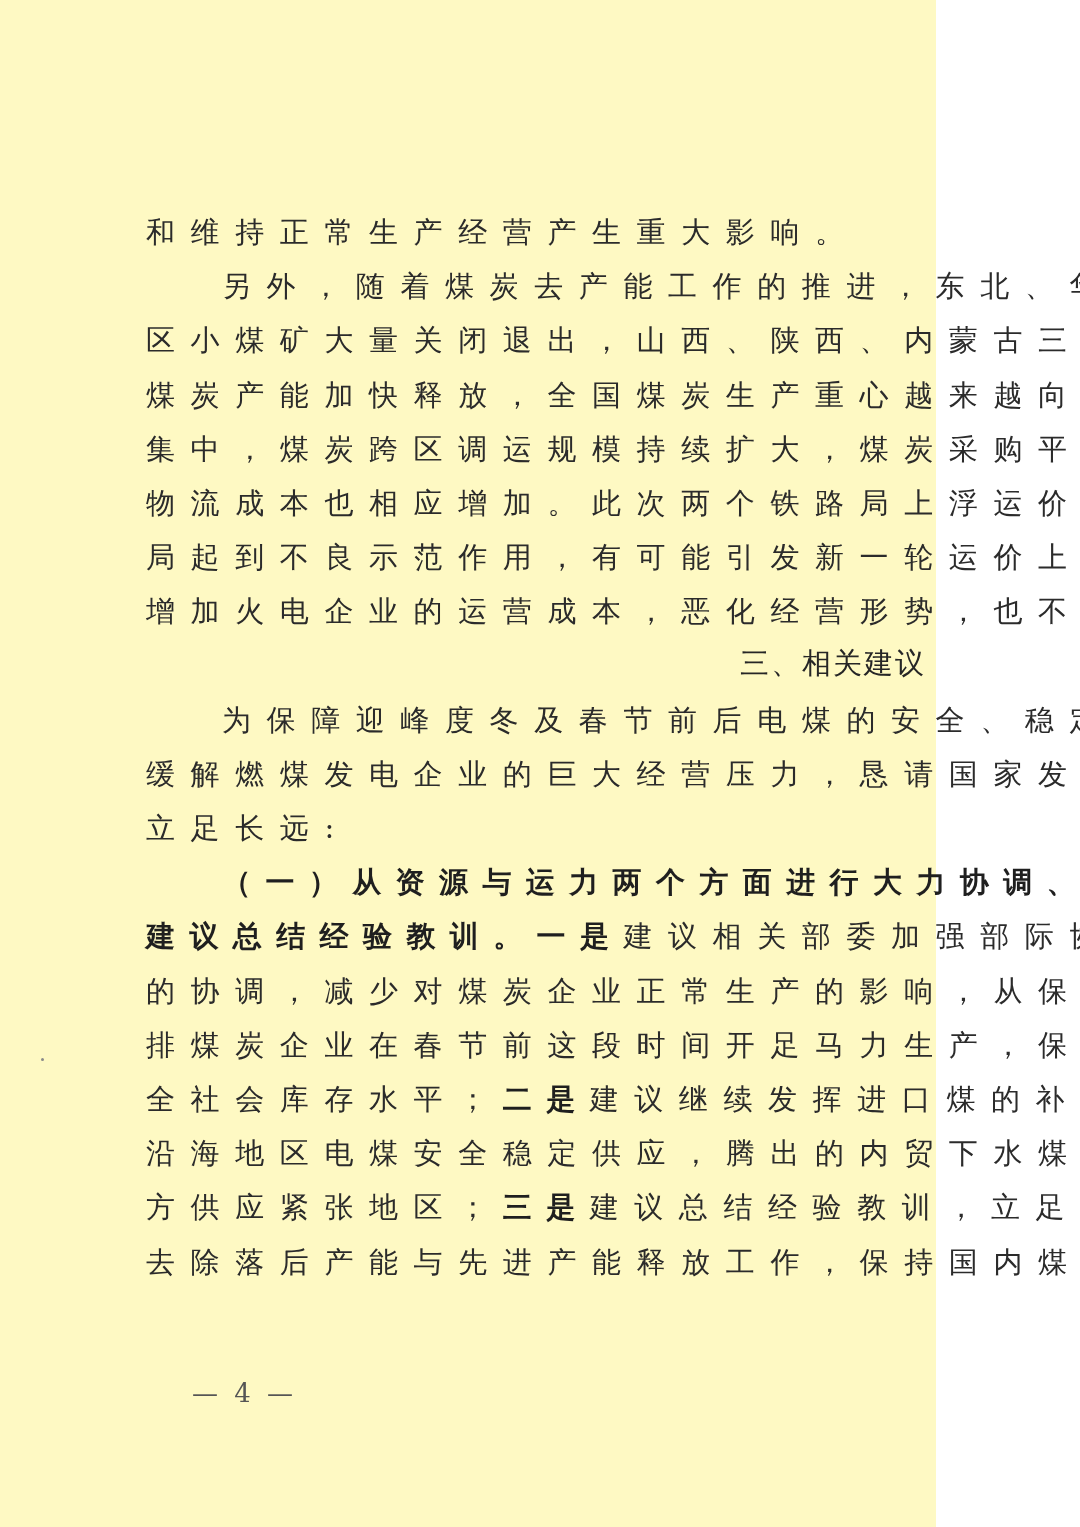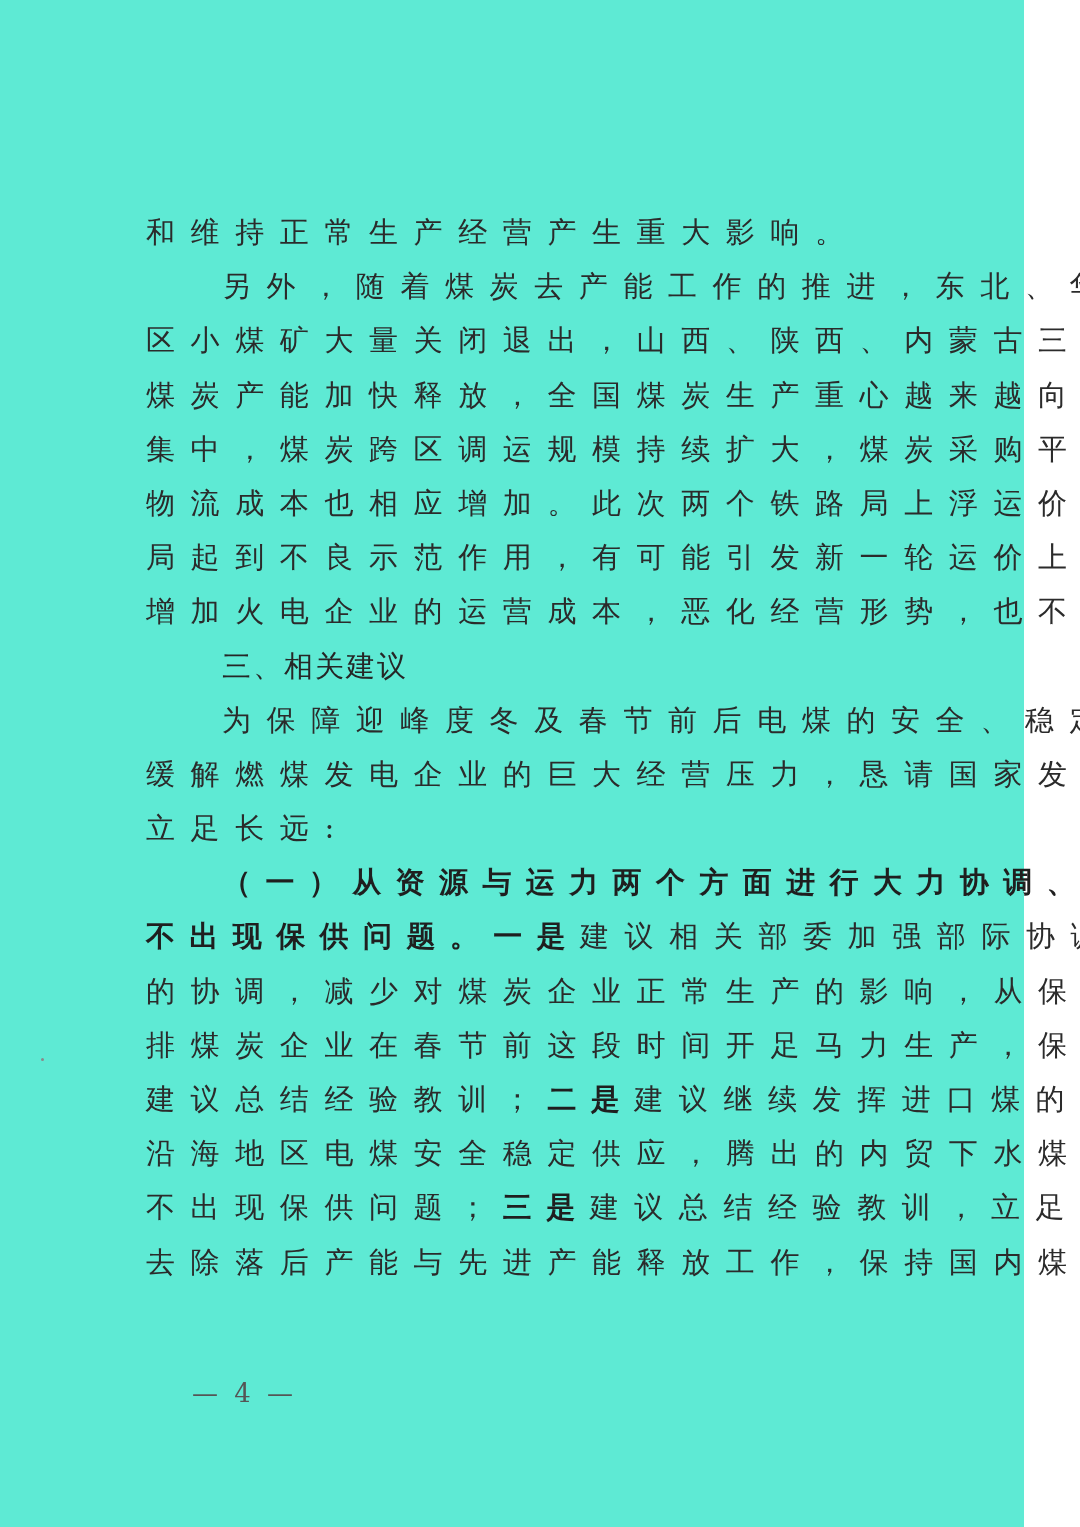--- a/index.html
+++ b/index.html
@@ -11,46 +11,47 @@
       width: 1080px;
       height: 1527px;
       position: relative;
       overflow: hidden;
       font-family: "DejaVu Serif", "Liberation Serif", serif;
       color: #2a2a2a;
     }
     .page {
       position: absolute;
       left: 0; top: 0;
-      width: 1024px;
+      width: 936px;
       height: 1527px;
-      background: #5eead4;
+      background: #fef9c3;
     }
     .body-text {
       position: absolute;
       left: 146px;
       top: 205px;
       width: 780px;
     }
     .line {
       height: 54.2px;
       line-height: 54.2px;
       font-size: 29px;
       letter-spacing: 15.6px;
       white-space: nowrap;
       color: #2b2b2b;
     }
     .indent {
       padding-left: 76px;
     }
     .heading {
-      font-family: Liberation Sans, sans-serif;
+      font-family: Liberation Mono, monospace;
       letter-spacing: 2px;
       font-size: 29px;
       color: #262626;
+      text-align: right;
     }
     .bold {
       font-weight: bold;
       font-family: "DejaVu Sans", "Liberation Sans", sans-serif;
       color: #1f1f1f;
       letter-spacing: 14.4px;
     }
     .footer {
       position: absolute;
       left: 192px;
@@ -91,28 +92,28 @@
     <div class="line indent heading">三、相关建议</div>
 
     <div class="line indent">为保障迎峰度冬及春节前后电煤的安全、稳定、有序供应，</div>
     <div class="line">缓解燃煤发电企业的巨大经营压力，恳请国家发改委大力协调</div>
     <div class="line">立足长远:</div>
 
     <div class="line indent">
       <span class="bold">（一）从资源与运力两个方面进行大力协调、支持，确保</span>
     </div>
     <div class="line">
-      <span class="bold">不出现保供问题。</span><span class="bold">一是</span><span>建议相关部委加强部际协调及地方政府</span>
+      <span class="bold">建议总结经验教训。</span><span class="bold">一是</span><span>建议相关部委加强部际协调及地方政府</span>
     </div>
     <div class="line">的协调，减少对煤炭企业正常生产的影响，从保民生的角度安</div>
     <div class="line">排煤炭企业在春节前这段时间开足马力生产，保障供应，提高</div>
     <div class="line">
-      <span>建议总结经验教训；</span><span class="bold">二是</span><span>建议继续发挥进口煤的补充作用，确保</span>
+      <span>全社会库存水平；</span><span class="bold">二是</span><span>建议继续发挥进口煤的补充作用，确保</span>
     </div>
     <div class="line">沿海地区电煤安全稳定供应，腾出的内贸下水煤可调剂补充北</div>
     <div class="line">
-      <span>不出现保供问题；</span><span class="bold">三是</span><span>建议总结经验教训，立足长远，统筹好</span>
+      <span>方供应紧张地区；</span><span class="bold">三是</span><span>建议总结经验教训，立足长远，统筹好</span>
     </div>
     <div class="line">去除落后产能与先进产能释放工作，保持国内煤炭供给处于相</div>
   </div>
 
   <div class="footer">— 4 —</div>
 </div>
 
 </body></html>

